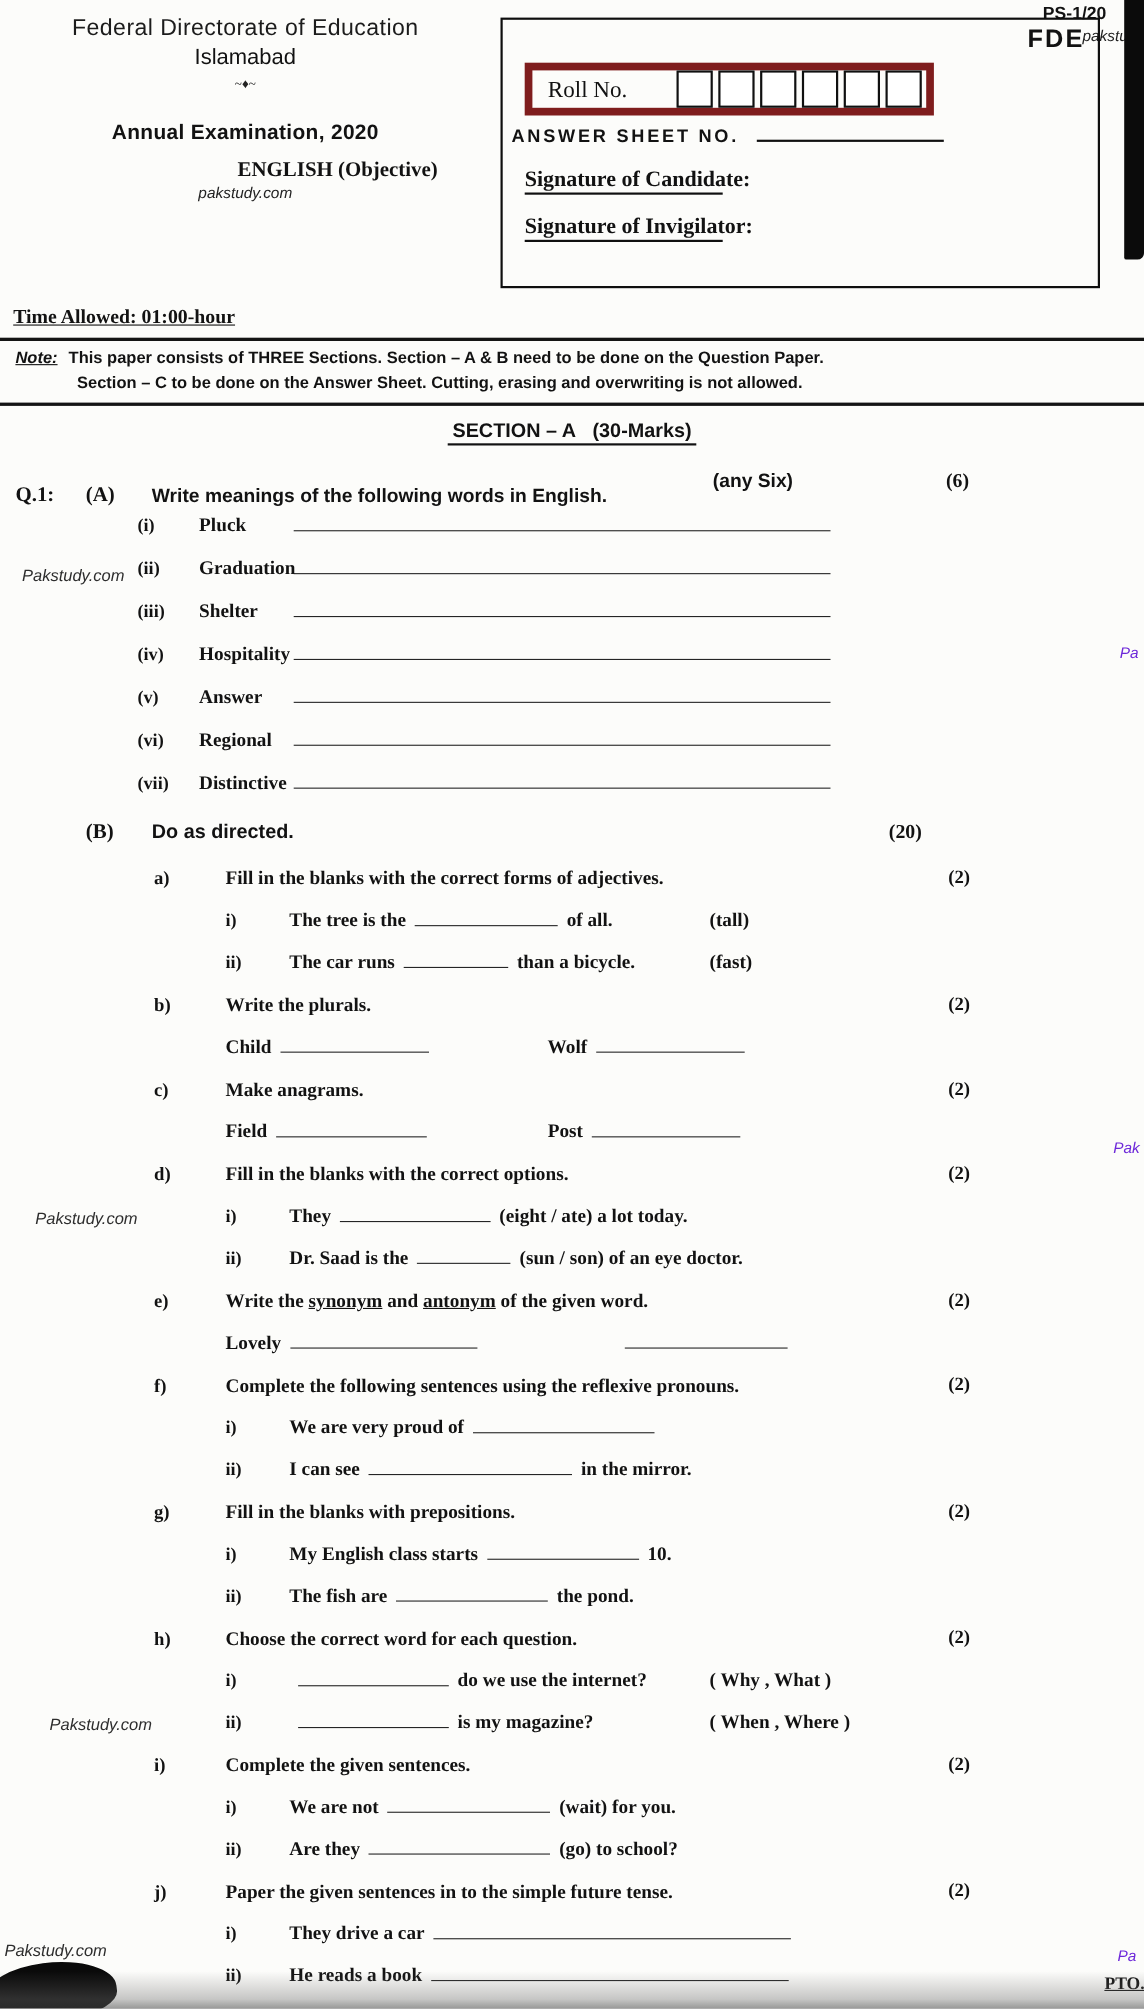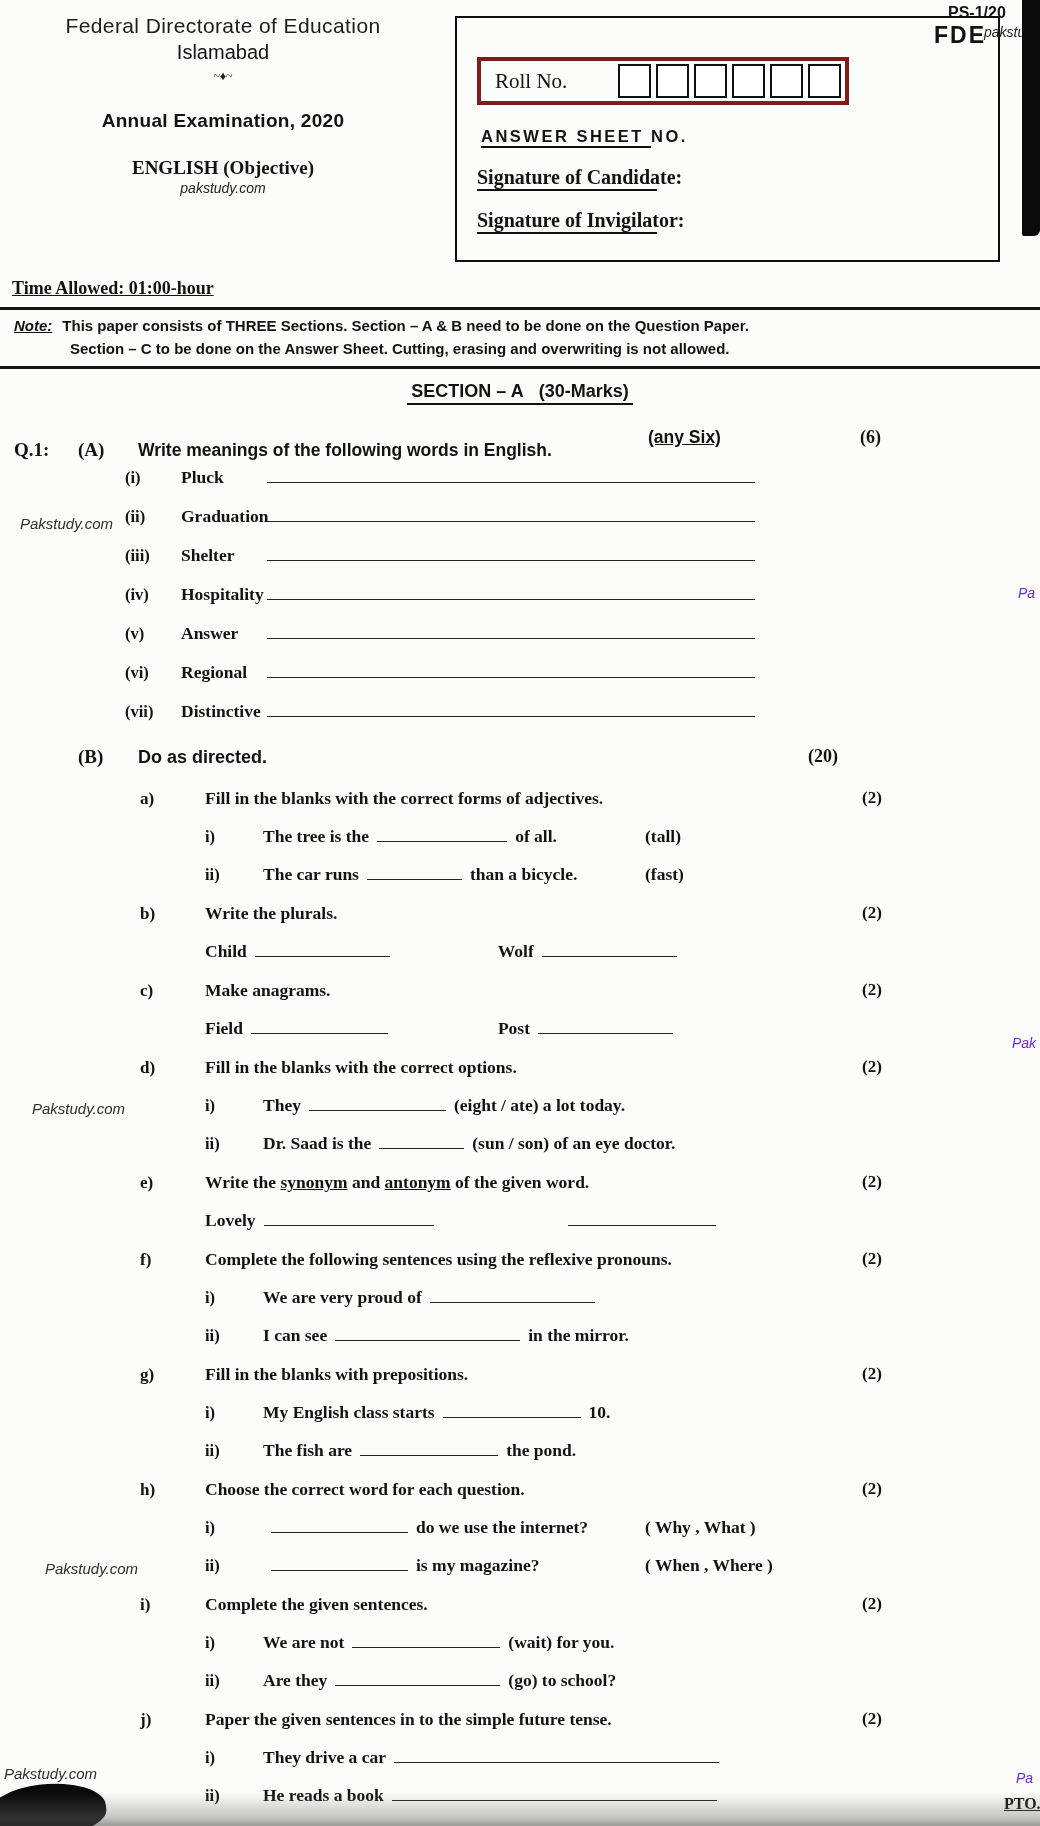--- a/index.html
+++ b/index.html
@@ -14,30 +14,30 @@
   
   .ps-code{position:absolute;left:948px;top:4px;font:700 16px "Liberation Sans",sans-serif;}
   .wm-topright{position:absolute;left:984px;top:24px;font:italic 400 14px "Liberation Sans",sans-serif;color:#222;}
   
   .header{position:relative;height:272px;}
   .org-block{position:absolute;left:48px;top:14px;width:350px;text-align:center;}
   .org1{font:400 21px "Liberation Sans",sans-serif;letter-spacing:.4px;color:#1c1c1c;}
   .org2{font:400 20px "Liberation Sans",sans-serif;margin-top:3px;}
   .ornament{font-size:12px;margin-top:5px;color:#222;}
   .exam-title{margin-top:26px;font:700 19px "Liberation Sans",sans-serif;letter-spacing:.3px;}
-  .subject{margin-top:25px;font:700 19px "Liberation Serif",serif;}
+  .subject{margin-top:12px;font:700 19px "Liberation Serif",serif;text-align:right;}
   .hdr-wm{font:italic 400 14px "Liberation Sans",sans-serif;margin-top:1px;color:#222;}
   .info-box{position:absolute;left:455px;top:16px;width:545px;height:246px;border:2.5px solid #0e0e0e;
             box-sizing:border-box;padding:4px 12px 8px 8px;}
   .fde{text-align:right;font:700 23px "Liberation Sans",sans-serif;letter-spacing:2px;}
-  .roll-wrap{margin:8px 0 0 12px;width:372px;height:48px;border:4px solid #7f1d1d;box-sizing:border-box;
+  .roll-wrap{margin:8px 0 0 12px;width:372px;height:48px;border:7px solid #7f1d1d;box-sizing:border-box;
              display:flex;align-items:center;padding:4px;gap:5px;}
   .roll-label{width:128px;padding-left:10px;font:400 21px "Liberation Serif",serif;}
   .roll-cell{display:inline-block;width:33px;height:34px;border:2px solid #101010;box-sizing:border-box;background:#fff;}
-  .asn-row{margin-top:22px;display:flex;align-items:baseline;flex-direction:column;}
+  .asn-row{margin-top:10px;display:flex;align-items:baseline;}
   .asn-label{font:700 16.5px "Liberation Sans",sans-serif;letter-spacing:2.5px;}
   .rule-line{display:inline-block;border-bottom:2.5px solid #101010;}
   .asn-line{width:170px;margin-left:16px;}
   .sig-row{margin-top:18px;display:flex;align-items:baseline;font:700 20px "Liberation Serif",serif;flex-direction:column;}
   .sig-line{width:180px;margin-left:12px;}
   
   .time-allowed{margin:6px 0 0 12px;width:fit-content;font:700 18px "Liberation Serif",serif;
                 text-decoration:underline;}
   .note-box{margin-top:8px;border-top:3px solid #141414;border-bottom:3px solid #141414;
             padding:7px 6px 9px 14px;font:700 15px "Liberation Sans",sans-serif;}
@@ -45,21 +45,21 @@
   .note-line2{padding-left:56px;margin-top:6px;}
   .section-heading{text-align:center;margin-top:12px;height:28px;}
   .section-heading span{font:700 18px "Liberation Sans",sans-serif;border-bottom:2.5px solid #121212;
                         padding:0 4px 2px;}
   
   .q1-row{position:relative;margin-top:12px;height:40px;display:flex;align-items:flex-end;
           padding:6px 0 0 14px;box-sizing:border-box;}
   .qnum{width:64px;font:700 19px "Liberation Serif",serif;}
   .qpart{width:60px;font:700 19px "Liberation Serif",serif;}
   .qinstr{font:700 17.5px "Liberation Sans",sans-serif;}
-  .qany{position:absolute;left:648px;top:6px;font:700 17.5px "Liberation Sans",sans-serif;text-decoration:underline;}
+  .qany{position:absolute;left:648px;top:6px;font:700 17.5px "Liberation Sans",sans-serif;}
   .qmarks{position:absolute;left:860px;top:6px;font:700 18px "Liberation Serif",serif;}
   .word-row{position:relative;height:39px;display:flex;align-items:baseline;
             padding:6px 0 0 125px;box-sizing:border-box;font:700 17.5px "Liberation Serif",serif;}
   .wnum{width:56px;font-size:16.5px;}
   .wword{width:86px;white-space:nowrap;}
   .blank{display:inline-block;border-bottom:1.7px solid #252525;margin:0 8px;}
   .wblank{width:488px;margin:0;}
   .partb-row{position:relative;margin-top:4px;height:44px;display:flex;align-items:baseline;
              padding:8px 0 0 78px;box-sizing:border-box;}
   .pblabel{width:60px;font:700 19px "Liberation Serif",serif;}

